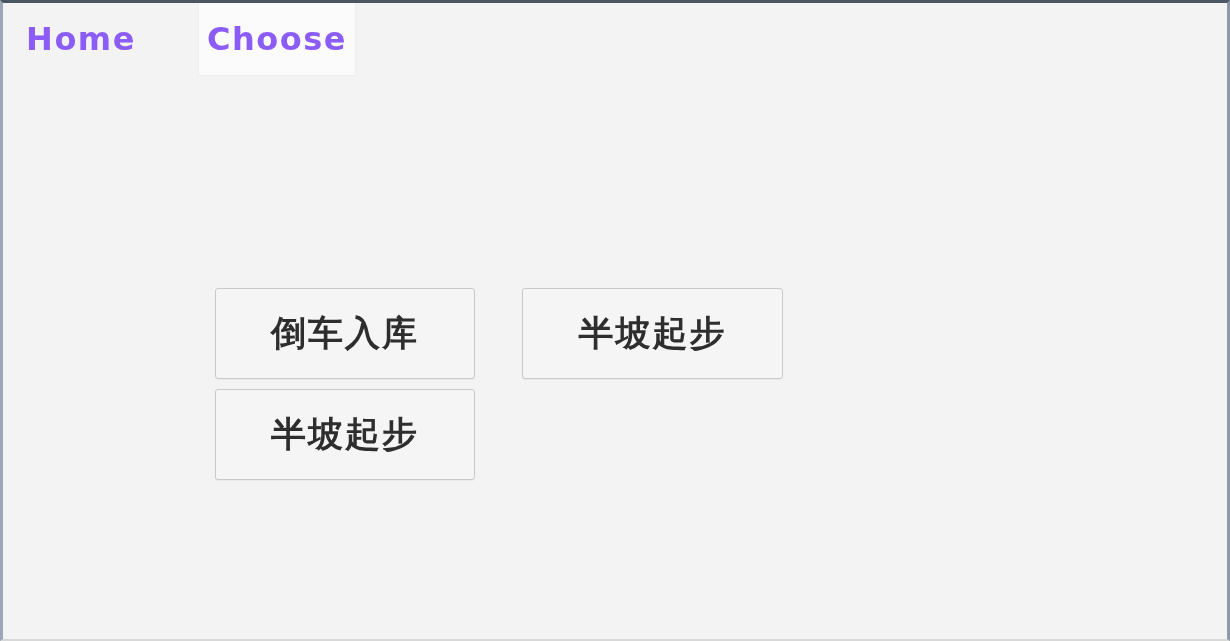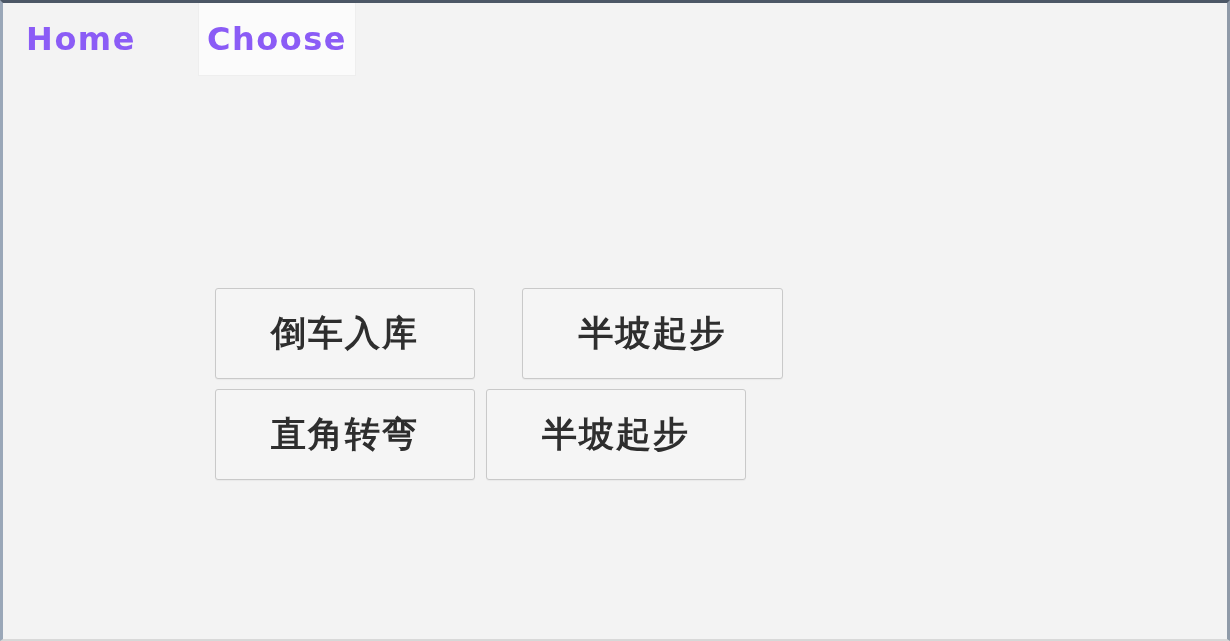--- a/index.html
+++ b/index.html
@@ -134,23 +134,20 @@
       <div class="choice-row">
         <div class="choice-btn w-260">
           <span>倒车入库</span>
         </div>
         <div class="choice-btn w-261">
           <span>半坡起步</span>
         </div>
       </div>
 
       <div class="choice-row">
-        <div class="choice-btn w-260">
-          <span>直角转弯</span>
-        </div>
         <div class="choice-btn w-260b">
           <span>半坡起步</span>
         </div>
       </div>
 
     </div>
   </div>
 
 </div>
 

